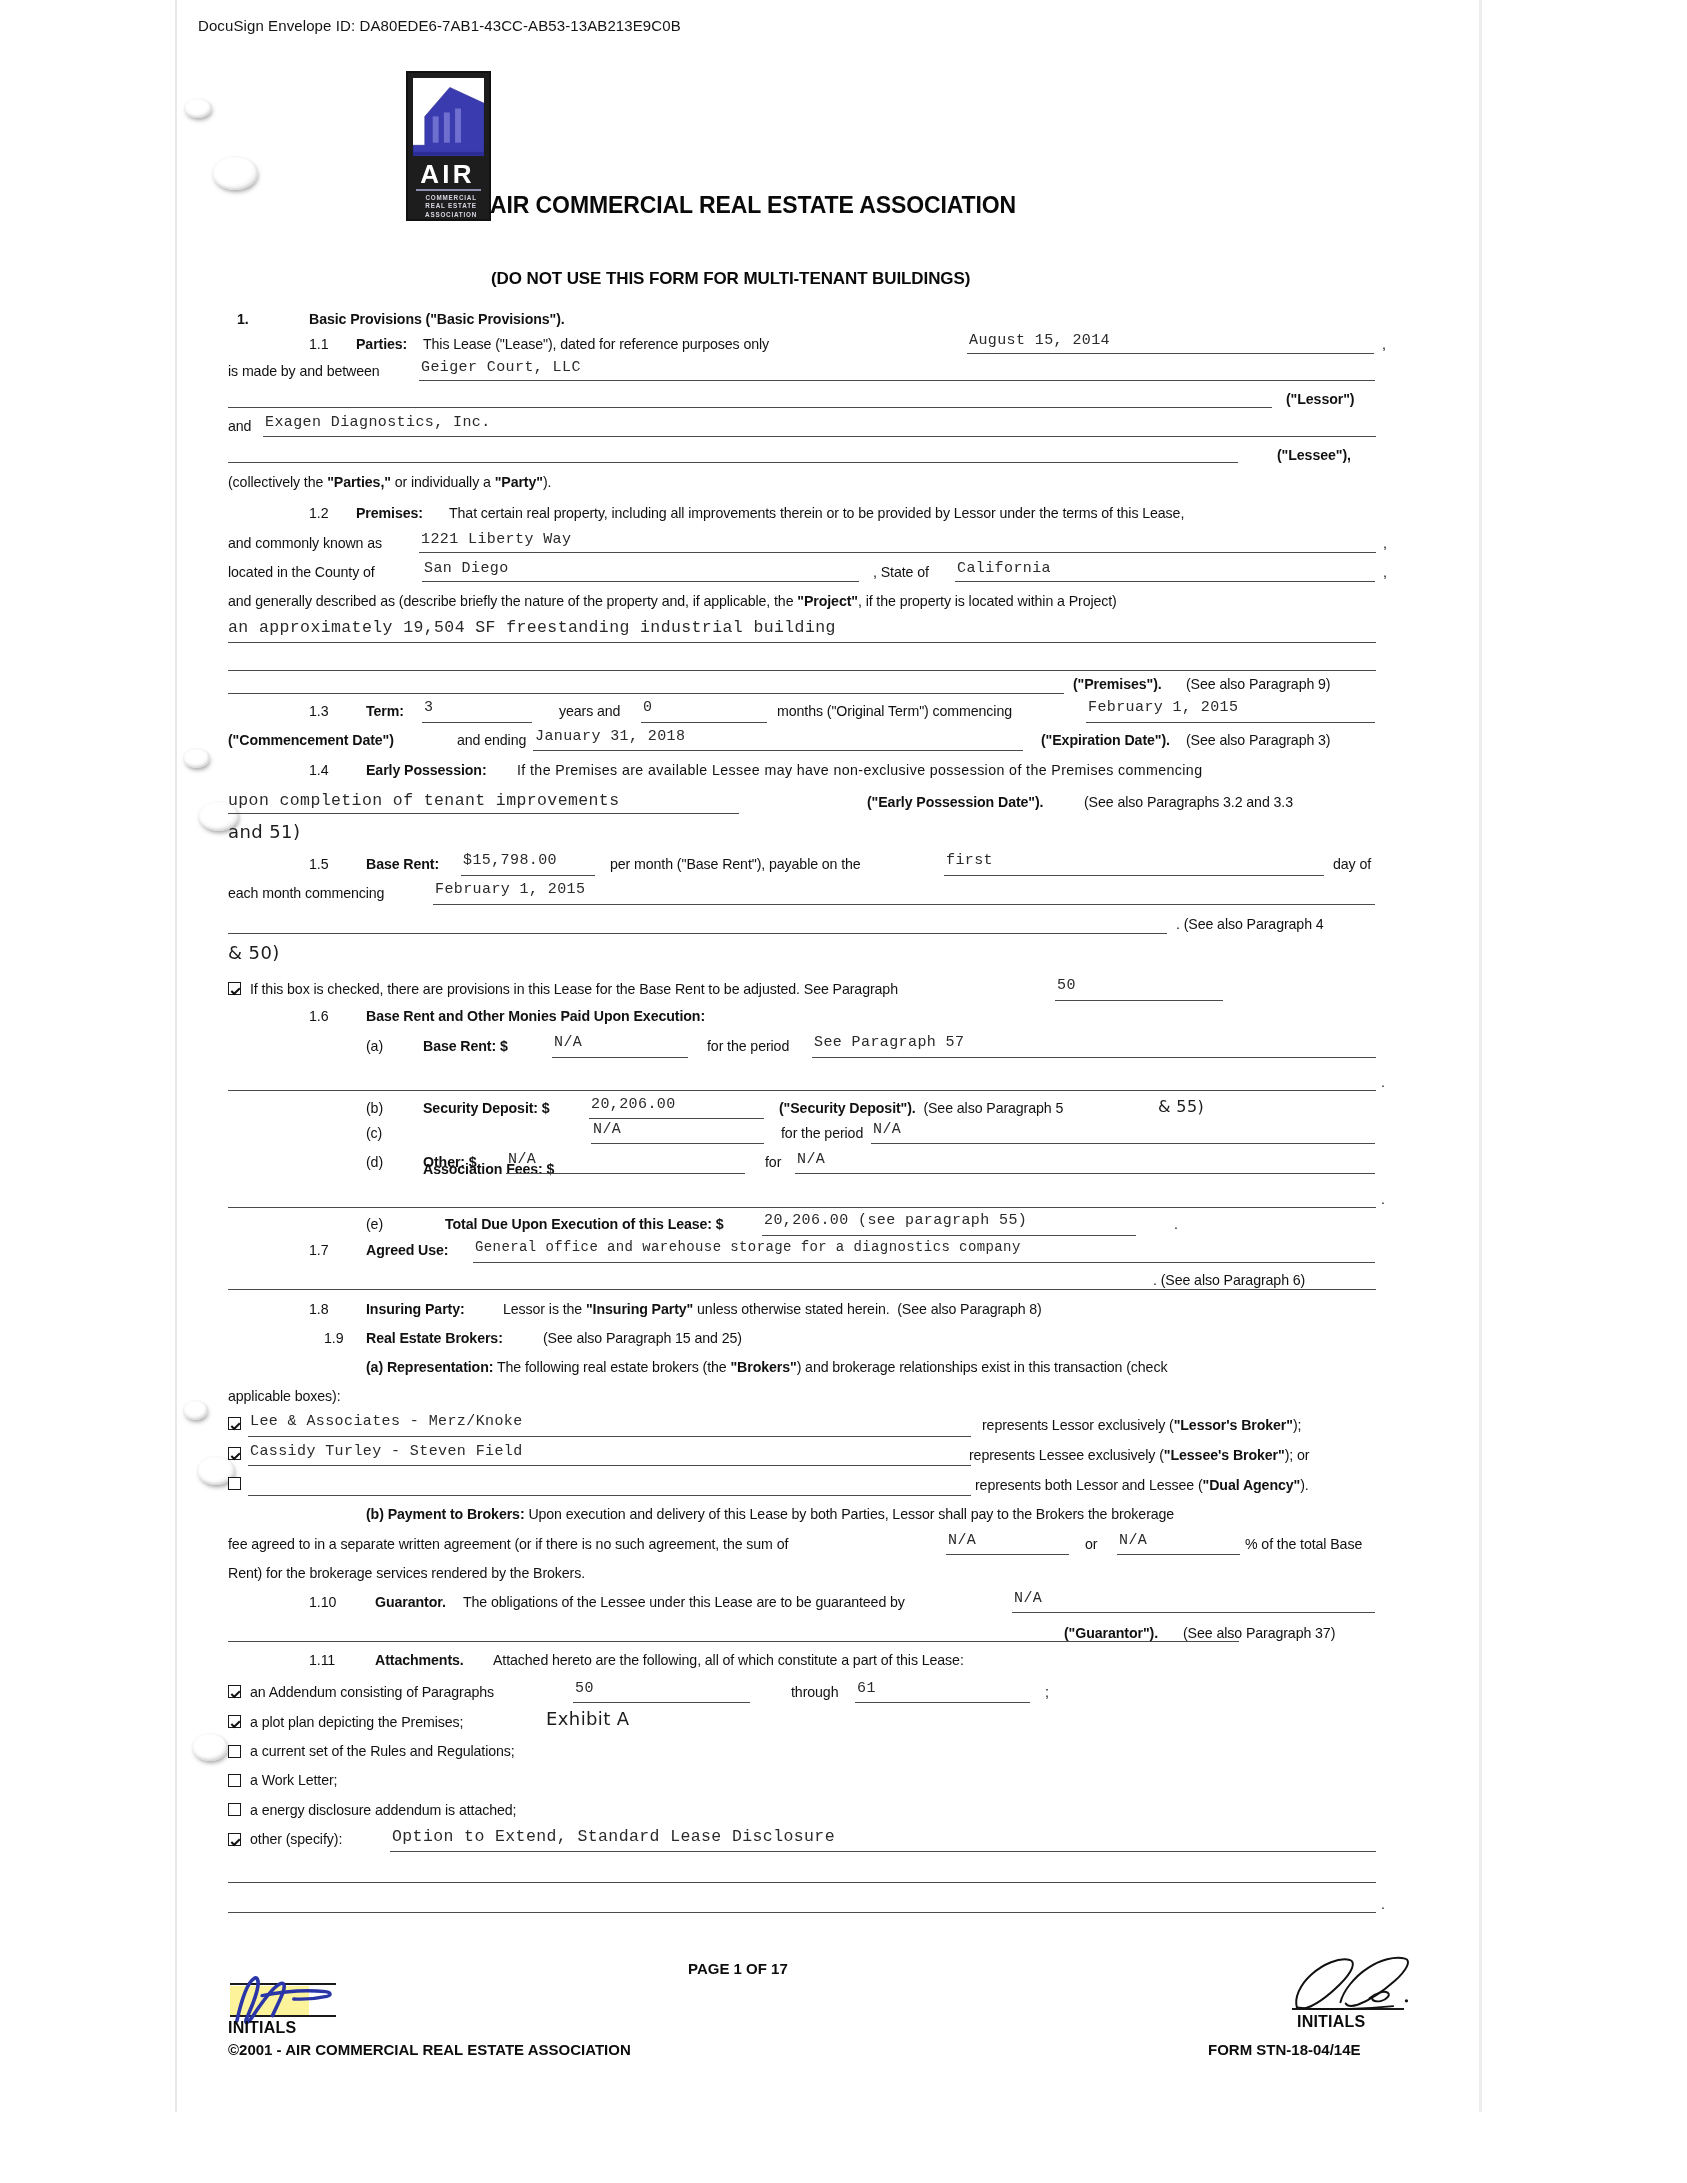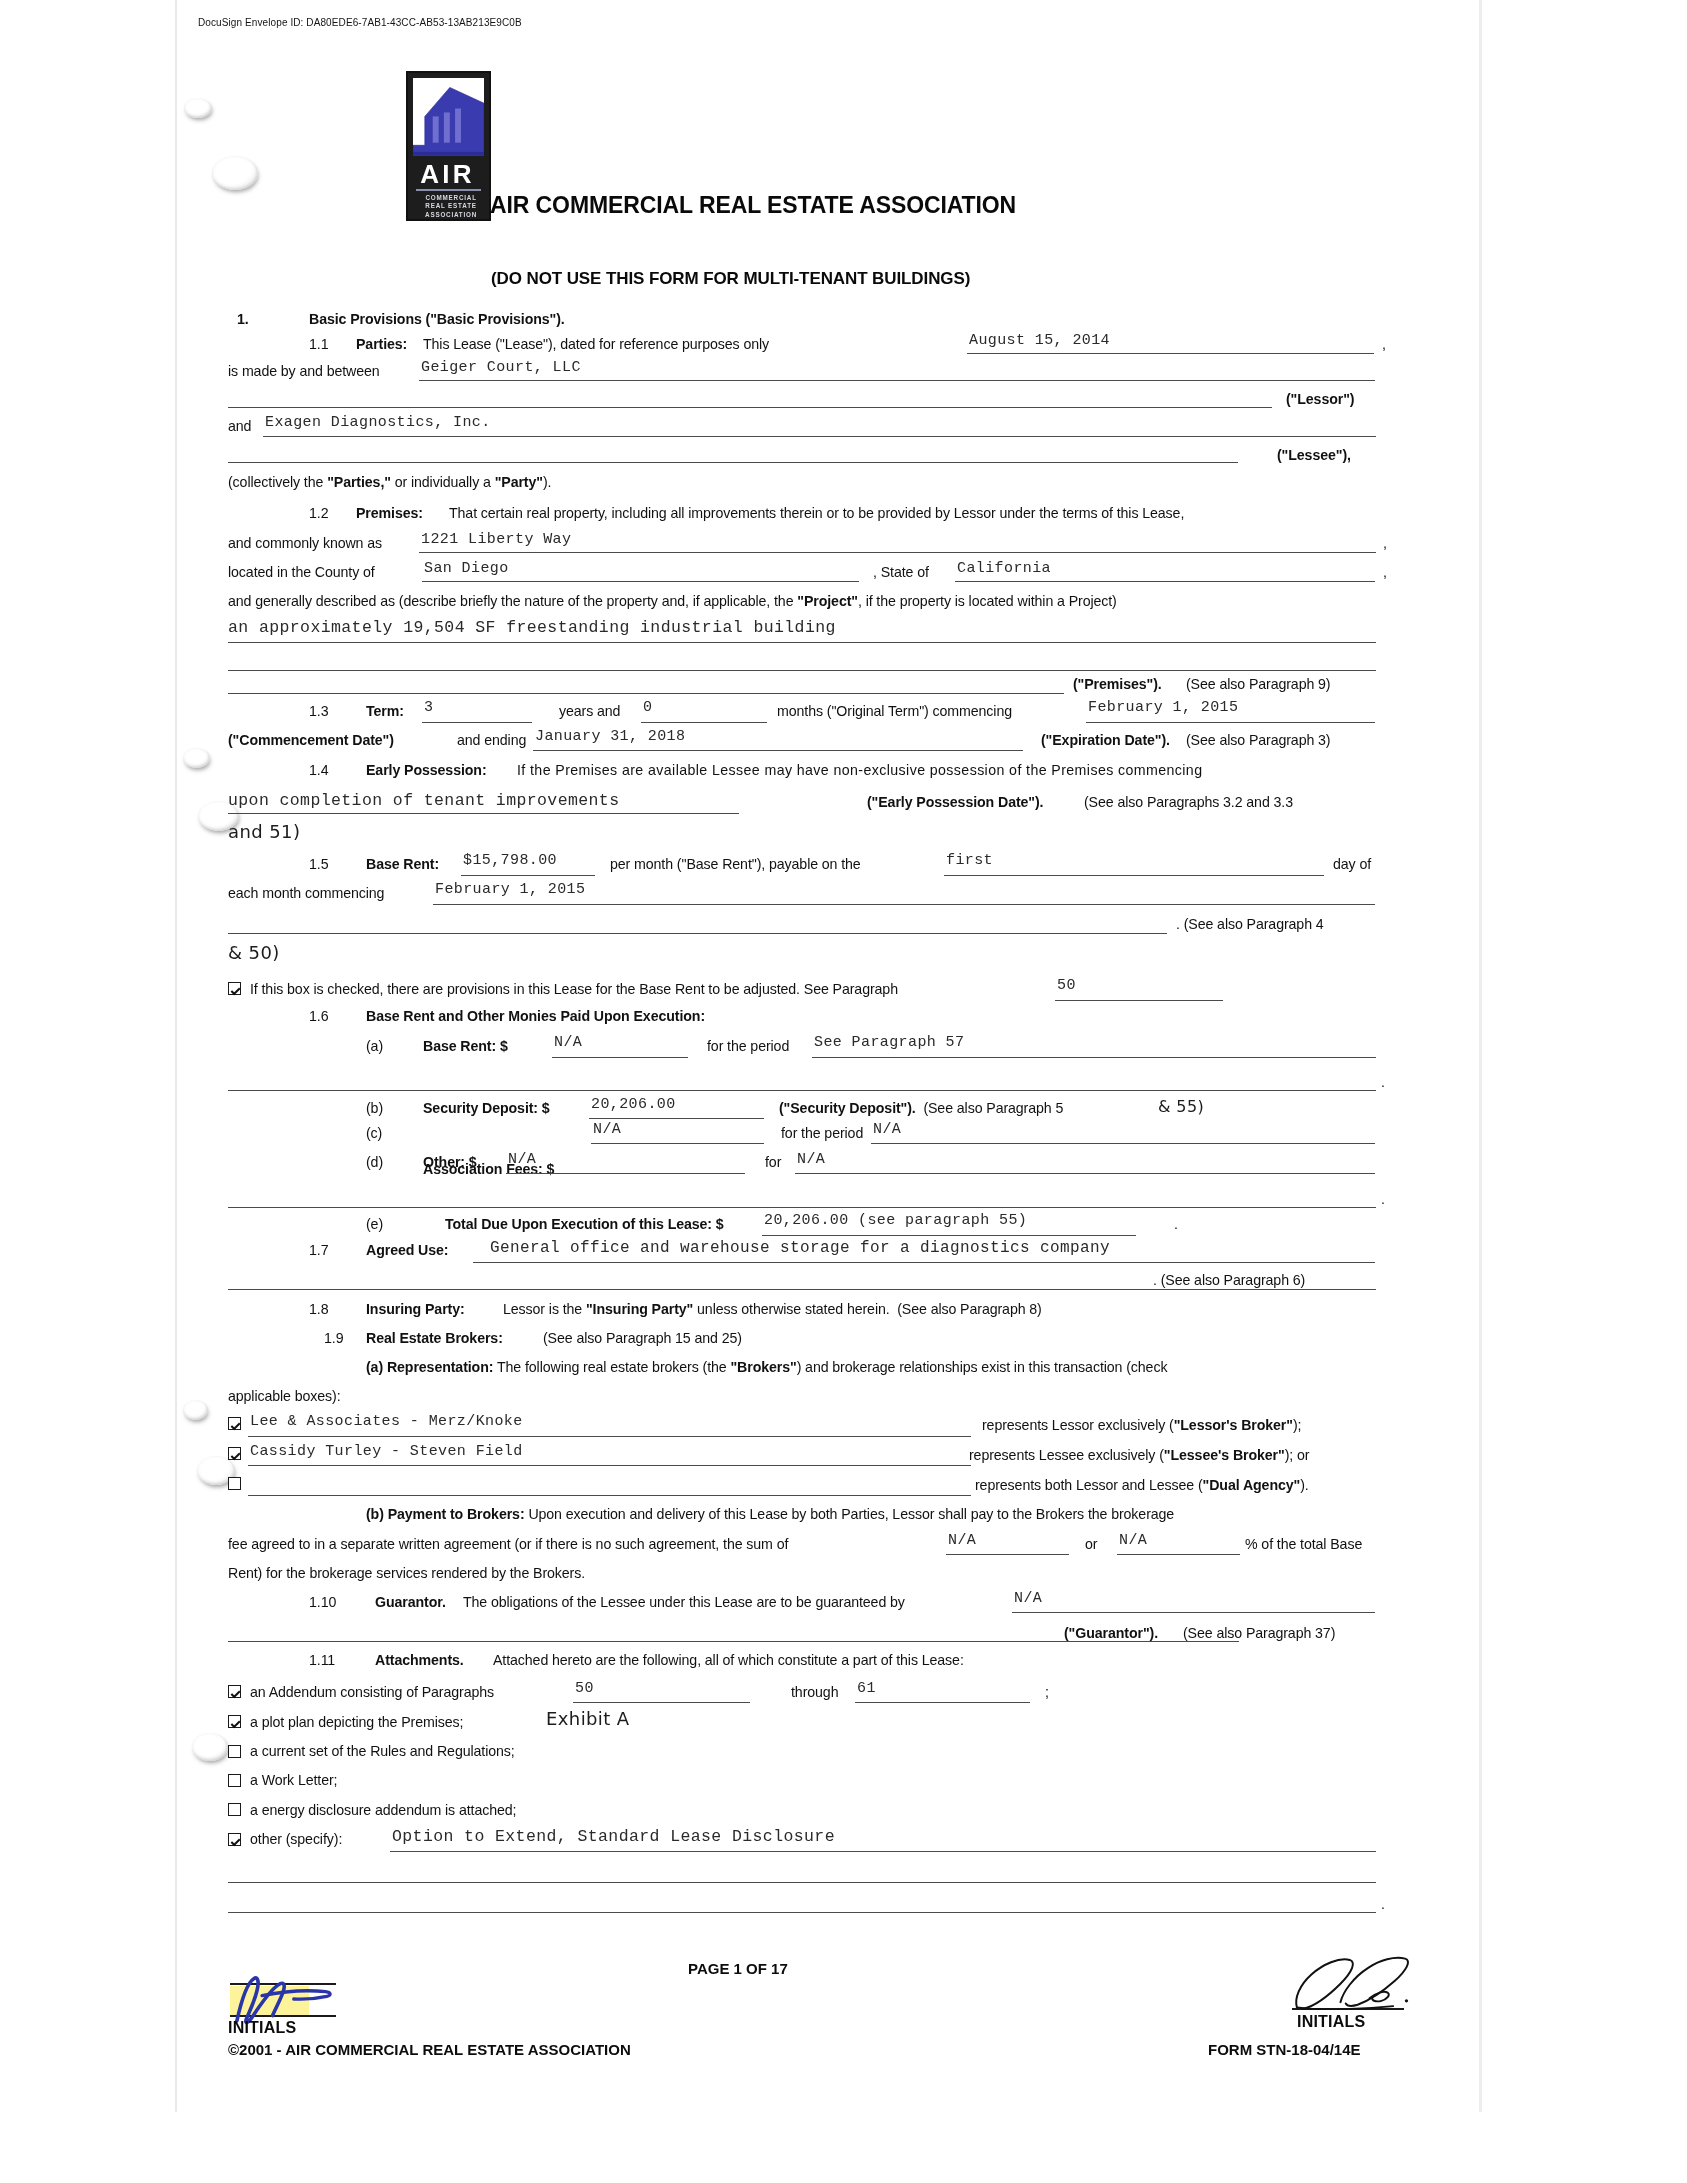--- a/index.html
+++ b/index.html
@@ -27,21 +27,21 @@
   
   .punch {
     position:absolute; border-radius:50%;
     background:radial-gradient(ellipse at 35% 30%, #ffffff 55%, #f2f2f2 78%, #d8d8d8 100%);
     box-shadow: 1.3px 3.3px 4.6px -1.3px rgba(90,90,90,.55), inset -0.7px -1.3px 3.3px rgba(170,170,170,.55);
   }
 
   
   .docu {
     position:absolute; left:198px; top:16.5px;
-    font-size:10px; letter-spacing:0.1px; color:#141414;
+    font-size:15px; letter-spacing:0.1px; color:#141414;
     font-family:"Liberation Sans", sans-serif;
   }
 
   .hdr-title {
     position:absolute; font-weight:bold; letter-spacing:-0.1px;
     font-family:"Liberation Sans", sans-serif; color:#0a0a0a;
   }
   #hdr1 { left:490px; top:192px; font-size:23px; }
   #hdr2 { left:286px; top:230px; font-size:23px; }
   #hdr3 { left:491px; top:269px; font-size:17px; font-weight:bold; }
@@ -292,21 +292,21 @@
   <div class="t" style="left:1381px; top:1191px;">.</div>
 
   <div class="t" style="left:366px; top:1216px;">(e)</div>
   <div class="t b" style="left:445px; top:1216px;">Total Due Upon Execution of this Lease: $</div>
   <div class="fill" style="left:764px; top:1212px;">20,206.00 (see paragraph 55)</div>
   <div class="rule-line" style="left:762px; top:1235px; width:374px;"></div>
   <div class="t" style="left:1174px; top:1216px;">.</div>
 
   <div class="t" style="left:309px; top:1242px;">1.7</div>
   <div class="t b" style="left:366px; top:1242px;">Agreed Use:</div>
-  <div class="fill" style="left:490px; top:1239px; font-size:16px;">General office and warehouse storage for a diagnostics company</div>
+  <div class="fill" style="left:475px; top:1239px; font-size:14px;">General office and warehouse storage for a diagnostics company</div>
   <div class="rule-line" style="left:473px; top:1262px; width:902px;"></div>
   <div class="rule-line" style="left:228px; top:1289px; width:1148px;"></div>
   <div class="t" style="left:1153px; top:1272px;">. (See also Paragraph 6)</div>
 
   <div class="t" style="left:309px; top:1301px;">1.8</div>
   <div class="t b" style="left:366px; top:1301px;">Insuring Party:</div>
   <div class="t" style="left:503px; top:1301px;"><span>Lessor is the </span><span class="bold">"Insuring Party"</span><span> unless otherwise stated herein.  (See also Paragraph 8)</span></div>
 
   <div class="t" style="left:324px; top:1330px;text-align:center;">1.9</div>
   <div class="t b" style="left:366px; top:1330px;">Real Estate Brokers:</div>

